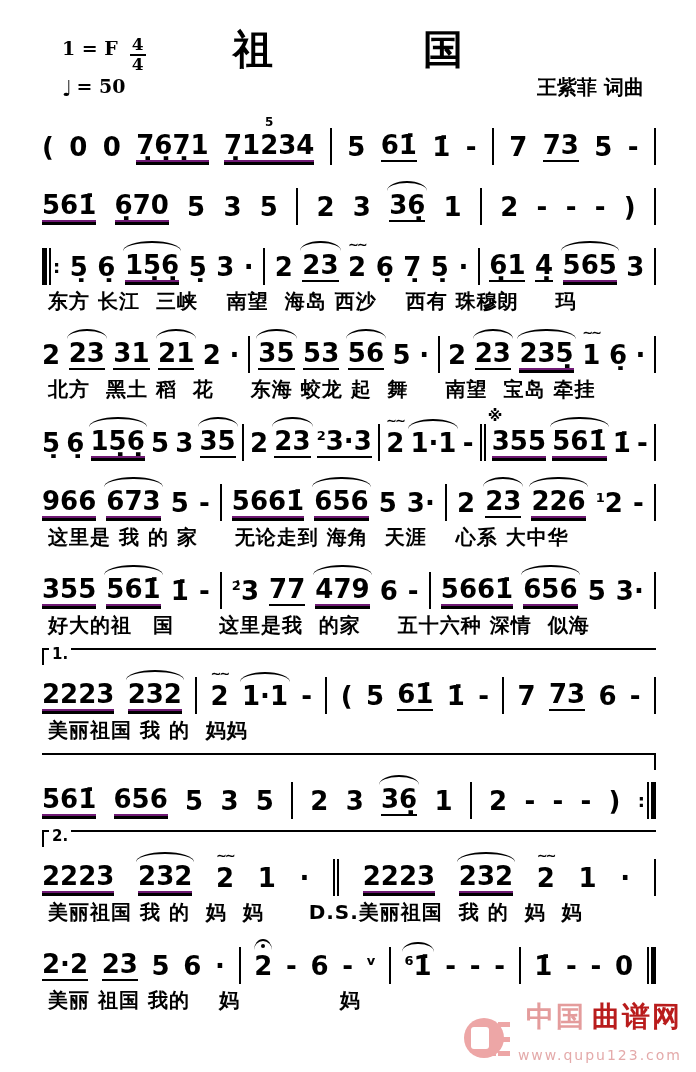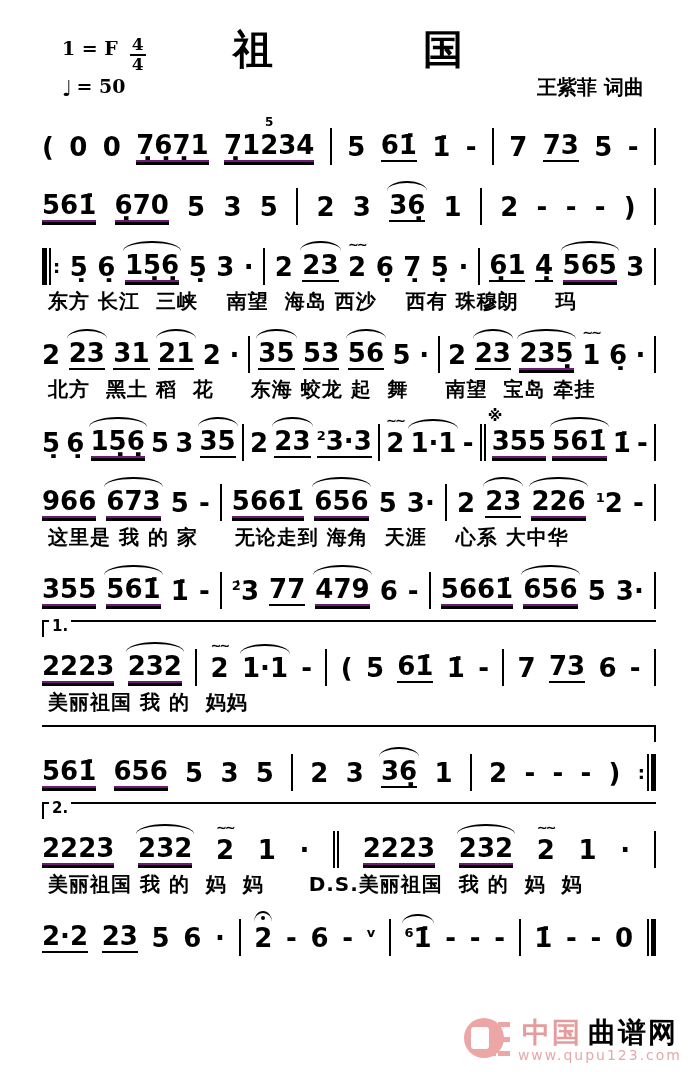--- a/index.html
+++ b/index.html
@@ -58,25 +58,25 @@
   .blabel.hand{font-size:14px;font-style:italic;}
   
   .watermark{position:absolute;right:14px;bottom:10px;display:flex;align-items:flex-end;gap:8px;}
   .wlogo{position:relative;width:46px;height:46px;}
   .wcircle{position:absolute;left:0;top:2px;width:40px;height:40px;border-radius:50%;background:#eda6a6;}
   .wcircle::after{content:"";position:absolute;left:7px;top:9px;width:18px;height:22px;
     background:#fff;border-radius:3px;}
   .wbars{position:absolute;right:0;top:6px;width:12px;height:34px;
     border-left:4px solid #eda6a6;display:flex;flex-direction:column;justify-content:space-between;padding-left:2px;}
   .wbars i{display:block;height:5px;background:#eda6a6;}
-  .wtext{display:flex;flex-direction:column;align-items:center;line-height:1;}
+  .wtext{display:flex;flex-direction:column;align-items:flex-end;line-height:1;}
   .wname{font-size:28px;font-weight:800;letter-spacing:2px;display:flex;gap:6px;}
   .wsolid{color:#e49c9c;}
-  .woutline{color:#000000;}
-  .wurl{font-size:14px;color:#e4aaaa;letter-spacing:2px;margin-top:1px;}
+  .woutline{color:#b91c1c;}
+  .wurl{font-size:14px;color:#e4aaaa;letter-spacing:2px;margin-top:17px;}
 </style>
 </head>
 <body>
 
 <div class="header">
   <div class="keysig">
     <div class="ksrow">
       <span>1 = F</span>
       <span class="frac">
         <span class="ft">4</span>
@@ -294,20 +294,21 @@
           <i class="b t"></i>
         </span>
         <span class="note"><span class="core b2">5661̇</span></span>
         <span class="note"><span class="core b2">656</span><i class="arc"></i></span>
         <span class="note"><span class="core">5</span></span>
         <span class="note"><span class="core">3·</span></span>
         <span class="barwrap">
           <i class="b t"></i>
         </span>
       </div>
+      <div class="lyrics">好大的祖　国　   这里是我  的家　  五十六种 深情  似海</div>
     </div>
     <div class="system">
       <div class="bracket left">
         <span class="blabel">1.</span>
       </div>
       <div class="notes">
         <span class="note"><span class="core b2">2223</span></span>
         <span class="note"><span class="core b2">232</span><i class="arc"></i></span>
         <span class="barwrap">
           <i class="b t"></i>
@@ -420,20 +421,21 @@
         </span>
         <span class="note"><span class="core">1̇</span></span>
         <span class="note"><span class="core">-</span></span>
         <span class="note"><span class="core">-</span></span>
         <span class="note"><span class="core">0</span></span>
         <span class="barwrap">
           <i class="b t"></i>
           <i class="b T"></i>
         </span>
       </div>
+      <div class="lyrics">美丽 祖国 我的　 妈　　　　  妈</div>
     </div>
   </div>
 
 <div class="watermark">
   <span class="wlogo">
     <i class="wcircle"></i>
       <i class="wbars">
         <i></i>
         <i></i>
         <i></i>

